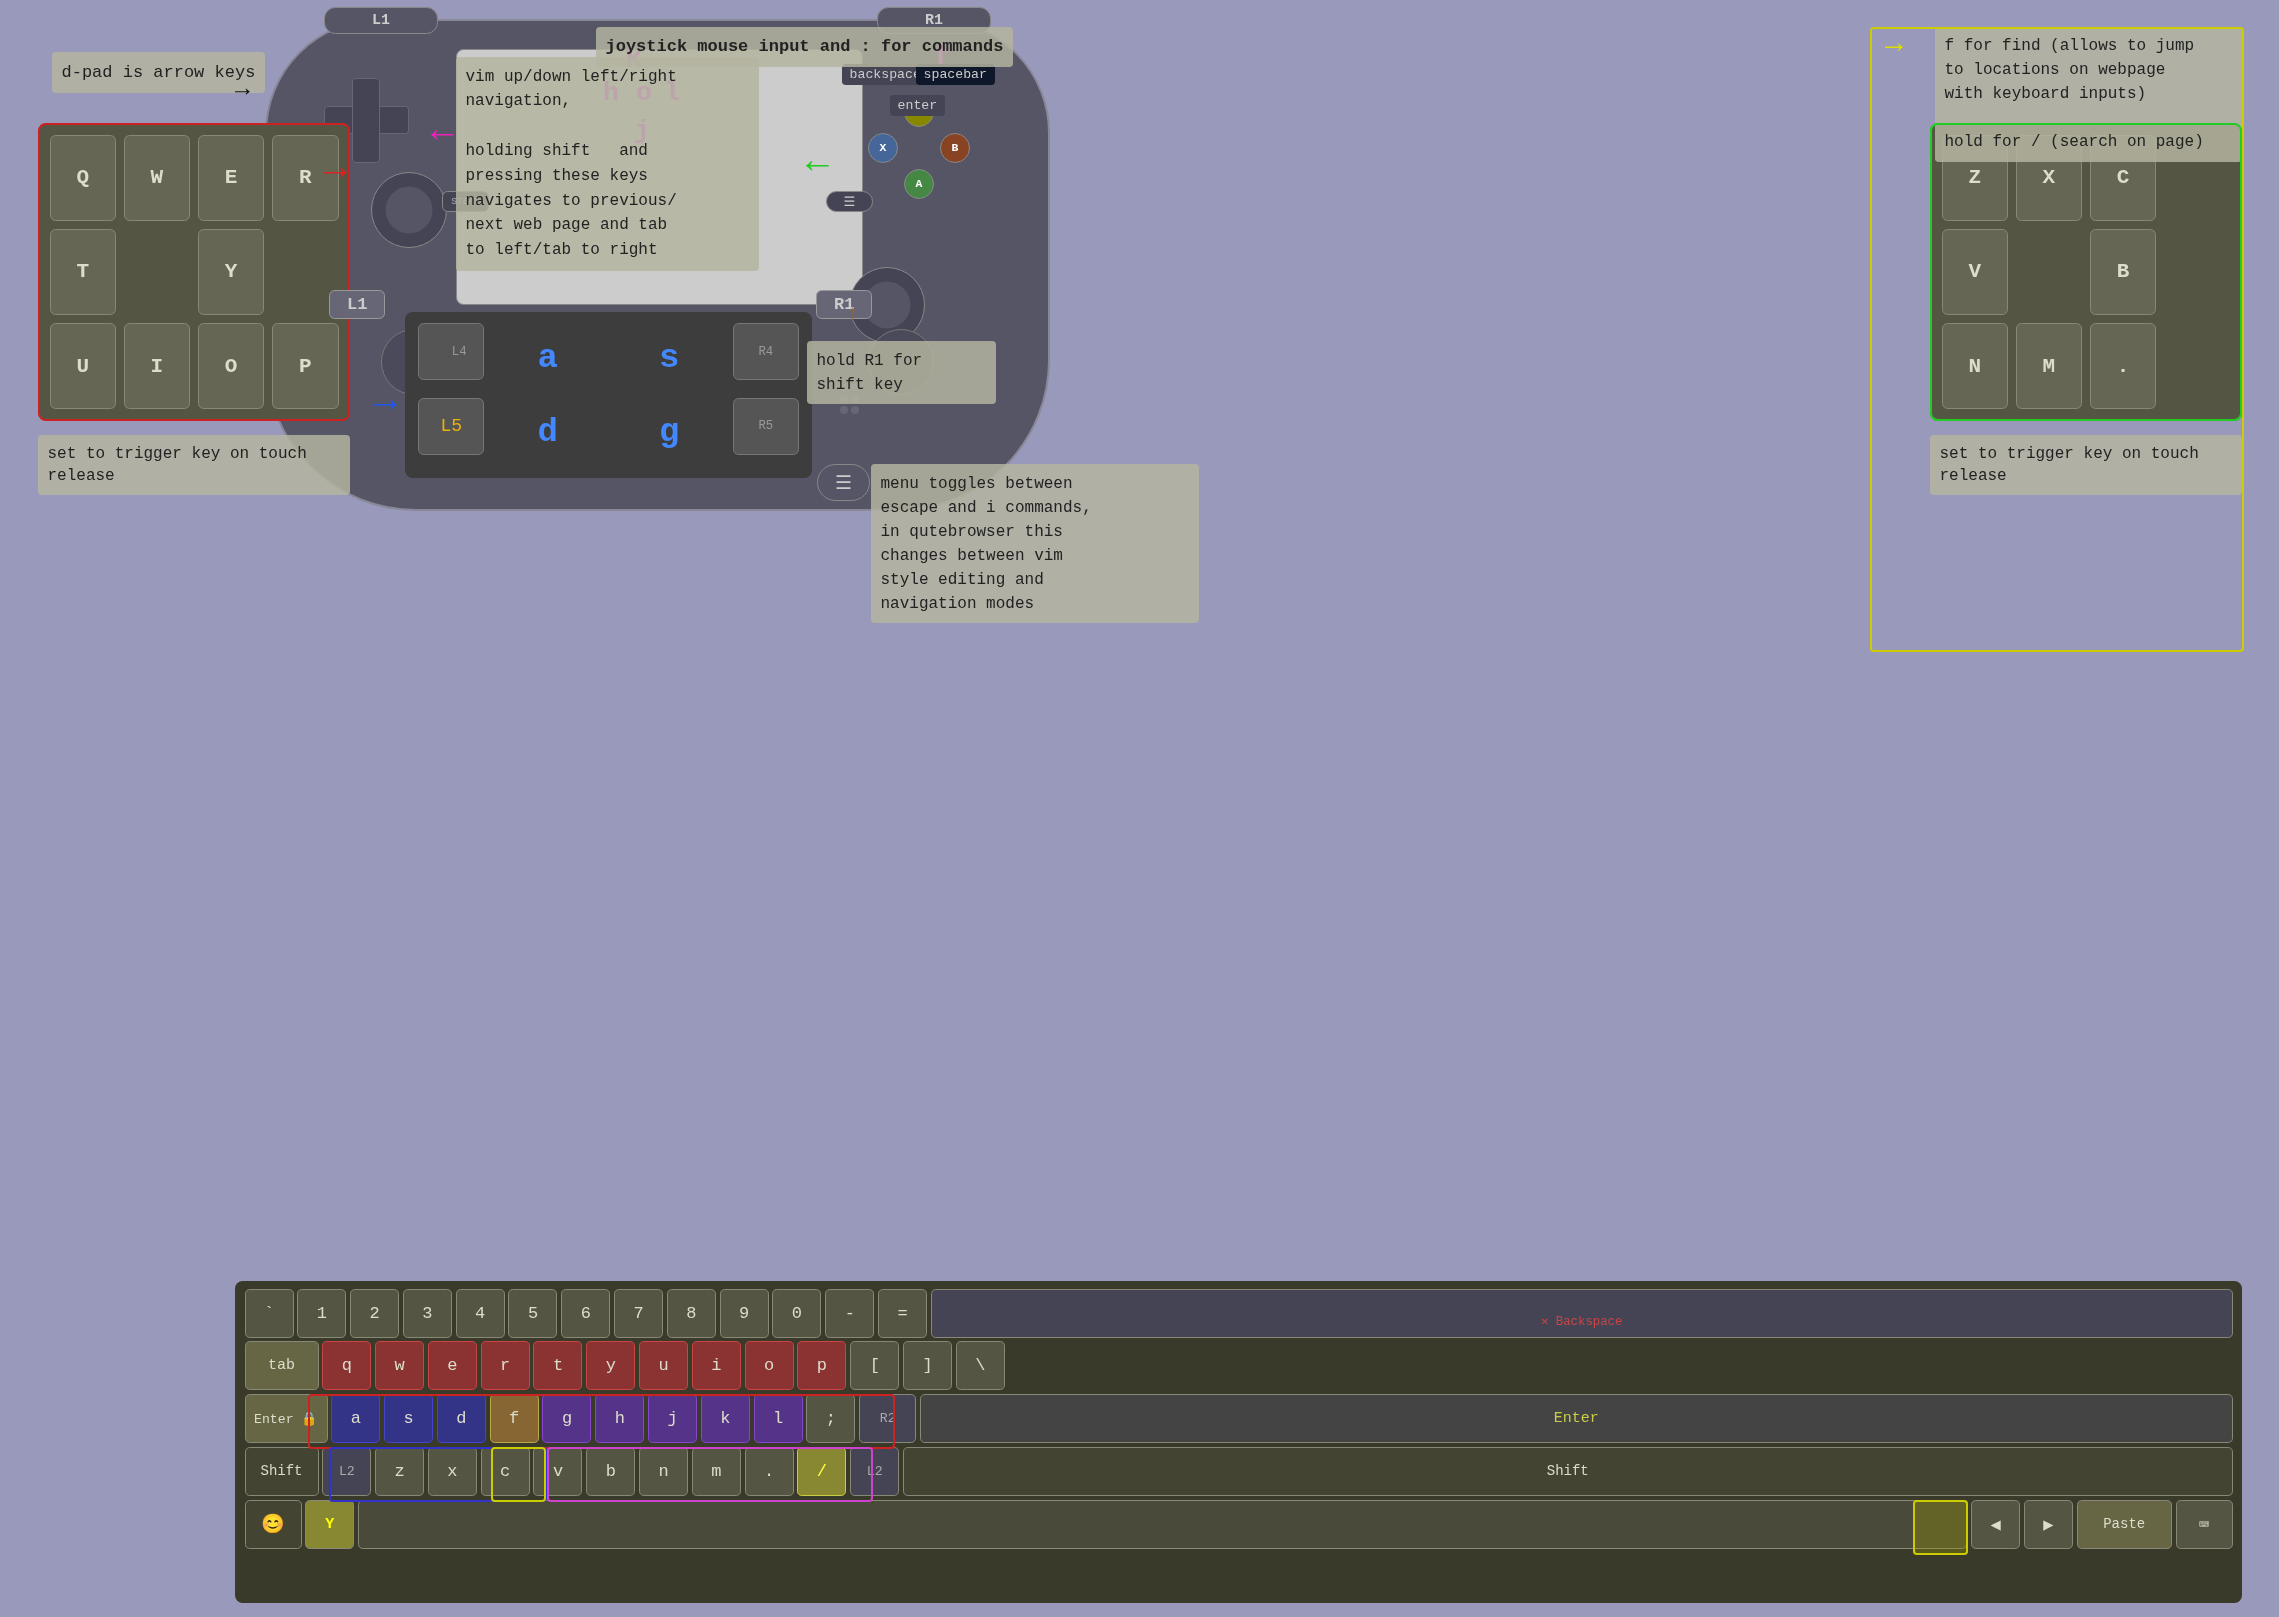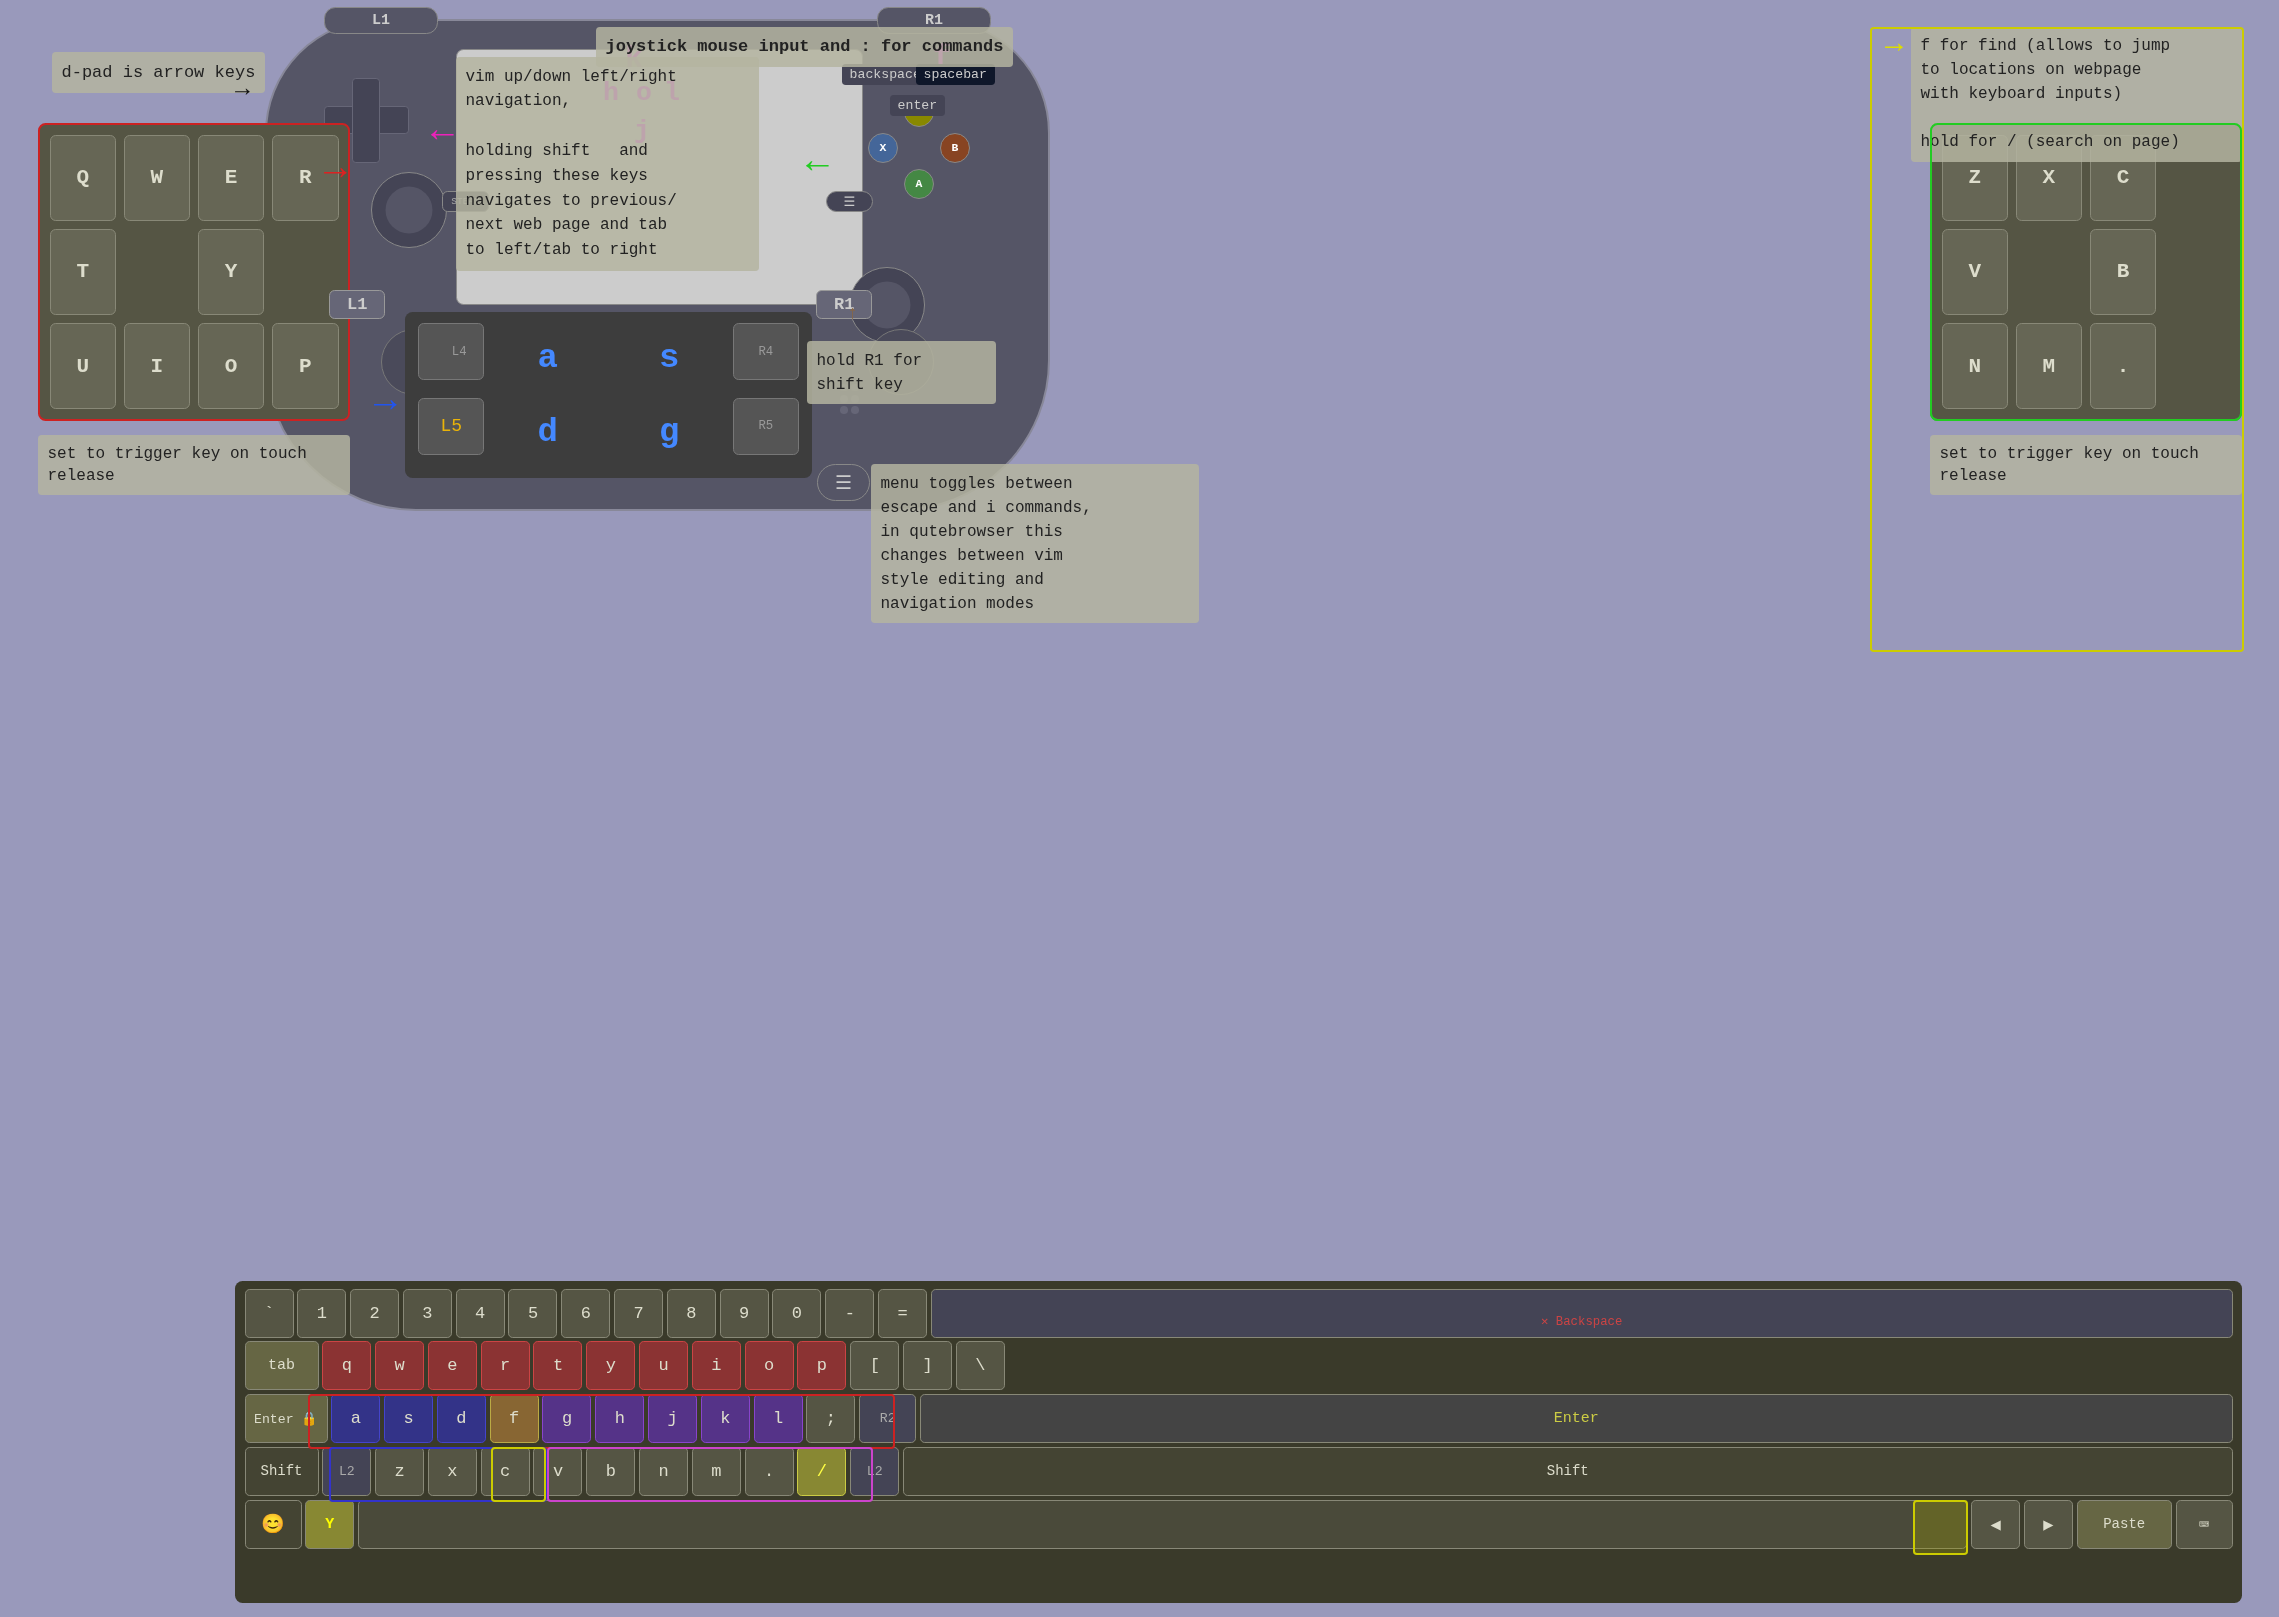--- a/index.html
+++ b/index.html
@@ -569,21 +569,21 @@
 and : for commands</div>
 
 <div class="annotation" style="position:absolute;top:57px;left:456px;width:303px;font-size:16px;line-height:1.55;">vim up/down left/right<br>navigation,<br><br>holding shift &nbsp; and<br>pressing these keys<br>navigates to previous/<br>next web page and tab<br>to left/tab to right</div>
 
 <div class="arrow-pink" style="position:absolute;top:109px;left:431px;font-size:38px;">←</div>
 
 <div class="arrow-red" style="position:absolute;top:147px;left:324px;font-size:38px;">→</div>
 
 <div class="arrow-green" style="position:absolute;top:140px;left:806px;font-size:38px;">←</div>
 
-<div class="annotation" style="position:absolute;top:26.5px;right:38px;width:331px;font-size:16px;line-height:1.5;">f for find (allows to jump<br>to locations on webpage<br>with keyboard inputs)<br><br>hold for / (search on page)</div>
+<div class="annotation" style="position:absolute;top:26.5px;right:38px;width:307px;font-size:16px;line-height:1.5;">f for find (allows to jump<br>to locations on webpage<br>with keyboard inputs)<br><br>hold for / (search on page)</div>
 
 <div class="arrow-yellow" style="position:absolute;top:26.5px;right:377px;font-size:30px;">→</div>
 
 <div class="annotation" style="position:absolute;top:341px;left:807px;width:189px;font-size:16px;line-height:1.5;">hold R1 for<br>shift key</div>
 
 <div class="arrow-brown" style="position:absolute;top:303px;left:847px;font-size:19px;">↑</div>
 
 <div class="annotation" style="position:absolute;top:464px;left:871px;width:328px;font-size:16px;line-height:1.5;">menu toggles between<br>escape and i commands,<br>in qutebrowser this<br>changes between vim<br>style editing and<br>navigation modes</div>
 
 <div class="arrow-blue" style="position:absolute;top:379px;left:374px;font-size:38px;">→</div>

